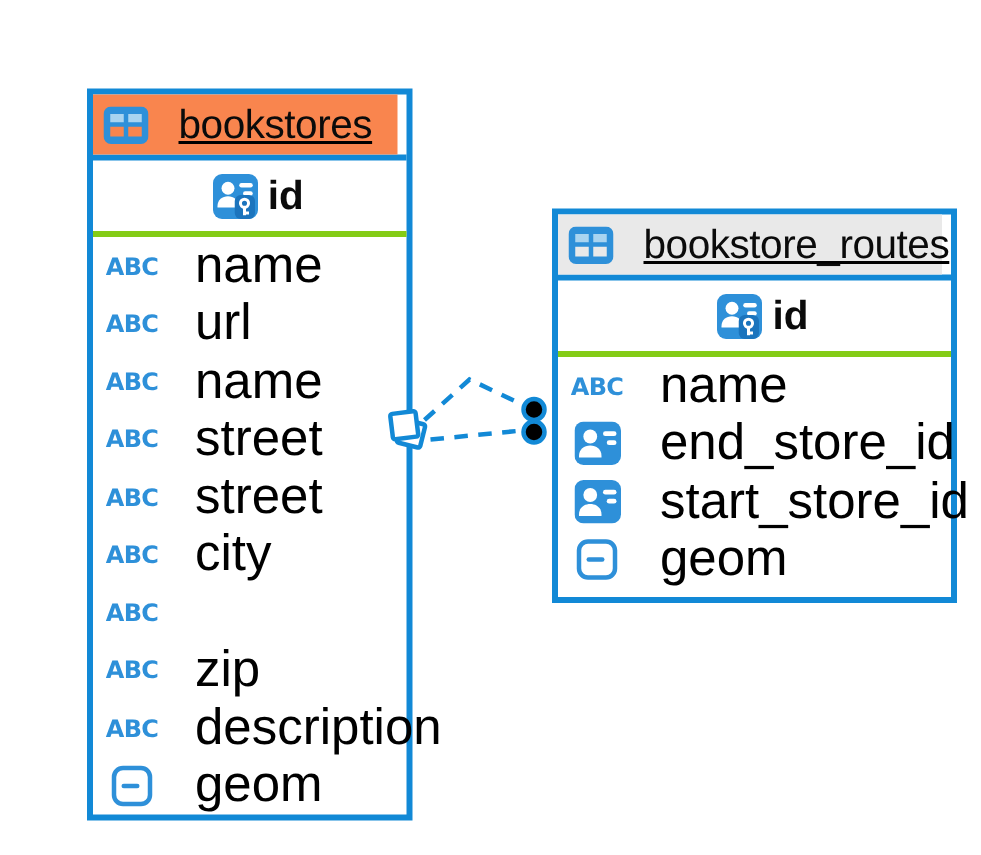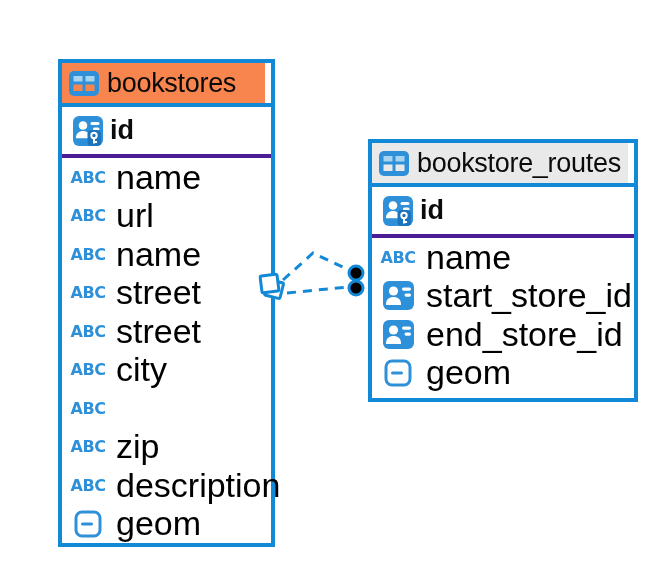--- a/index.html
+++ b/index.html
@@ -18,38 +18,38 @@
     background:#fff;
   }
   .tbl-bookstores { left:58px; top:59px;  width:217px; height:488px; --hdr:#f9854e; }
   .tbl-routes     { left:368px; top:139px; width:270px; height:263px; --hdr:#e9e9e9; }
 
   .hdr { height:44px; border-bottom:4px solid #1289d6; }
   .hdr-bg {
     height:40px; margin-right:6px;
     background:var(--hdr);
     display:flex; align-items:center;
-    padding-left:7px; gap:8px;
+    padding-left:7px; gap:20px;text-decoration:underline;
   }
   .hdr-title {
     font-size:27px; font-weight:500; letter-spacing:-0.3px;
     color:#0b0b0b; white-space:nowrap;
   }
 
   .pk-row {
-    height:51px; border-bottom:4px solid #4c1d95;
+    height:51px; border-bottom:4px solid #84cc16;
     display:flex; align-items:center;
-    padding-left:7px; gap:3px;
+    padding-left:7px; gap:3px;justify-content:center;
   }
   .pk-name { font-size:27px; font-weight:700; color:#0b0b0b; }
 
   .row {
     height:38.5px;
     display:flex; align-items:center;
-    padding-left:7px; gap:9px;
+    padding-left:7px; gap:23px;
   }
   .col-name { font-size:34px; color:#000; white-space:nowrap; }
 
   .icon-box {
     flex:0 0 38px; width:38px;
     display:flex; align-items:center; justify-content:center;
   }
   .abc {
     font-weight:800; font-size:16px; letter-spacing:-0.5px;
     color:#2e90d9;
@@ -207,33 +207,33 @@
       <div class="row">
         <span class="icon-box">
           <svg width="31" height="29" viewBox="0 0 31 29">
             <rect width="31" height="29" rx="6" fill="#2e90d9"></rect>
             <circle cx="10.5" cy="10" r="4.6" fill="#fff"></circle>
             <path d="M3 23 c0-4.5 3.4-7 7.5-7 c4.1 0 7.5 2.5 7.5 7 l0 1 l-15 0 z" fill="#fff"></path>
             <rect x="19" y="6.5" width="9" height="3.2" rx="1.6" fill="#fff"></rect>
             <rect x="21.5" y="12.5" width="6.5" height="3.2" rx="1.6" fill="#fff"></rect>
           </svg>
         </span>
-        <span class="col-name">start_store_id</span>
+        <span class="col-name">end_store_id</span>
       </div>
       <div class="row">
         <span class="icon-box">
           <svg width="31" height="29" viewBox="0 0 31 29">
             <rect width="31" height="29" rx="6" fill="#2e90d9"></rect>
             <circle cx="10.5" cy="10" r="4.6" fill="#fff"></circle>
             <path d="M3 23 c0-4.5 3.4-7 7.5-7 c4.1 0 7.5 2.5 7.5 7 l0 1 l-15 0 z" fill="#fff"></path>
             <rect x="19" y="6.5" width="9" height="3.2" rx="1.6" fill="#fff"></rect>
             <rect x="21.5" y="12.5" width="6.5" height="3.2" rx="1.6" fill="#fff"></rect>
           </svg>
         </span>
-        <span class="col-name">end_store_id</span>
+        <span class="col-name">start_store_id</span>
       </div>
       <div class="row">
         <span class="icon-box">
           <svg width="28" height="28" viewBox="0 0 28 28">
             <rect x="2" y="2" width="24" height="24" rx="6" fill="#fff" stroke="#2e90d9" stroke-width="3"></rect>
             <line x1="8.5" y1="14" x2="17.5" y2="14" stroke="#2e90d9" stroke-width="3" stroke-linecap="round"></line>
           </svg>
         </span>
         <span class="col-name">geom</span>
       </div>

